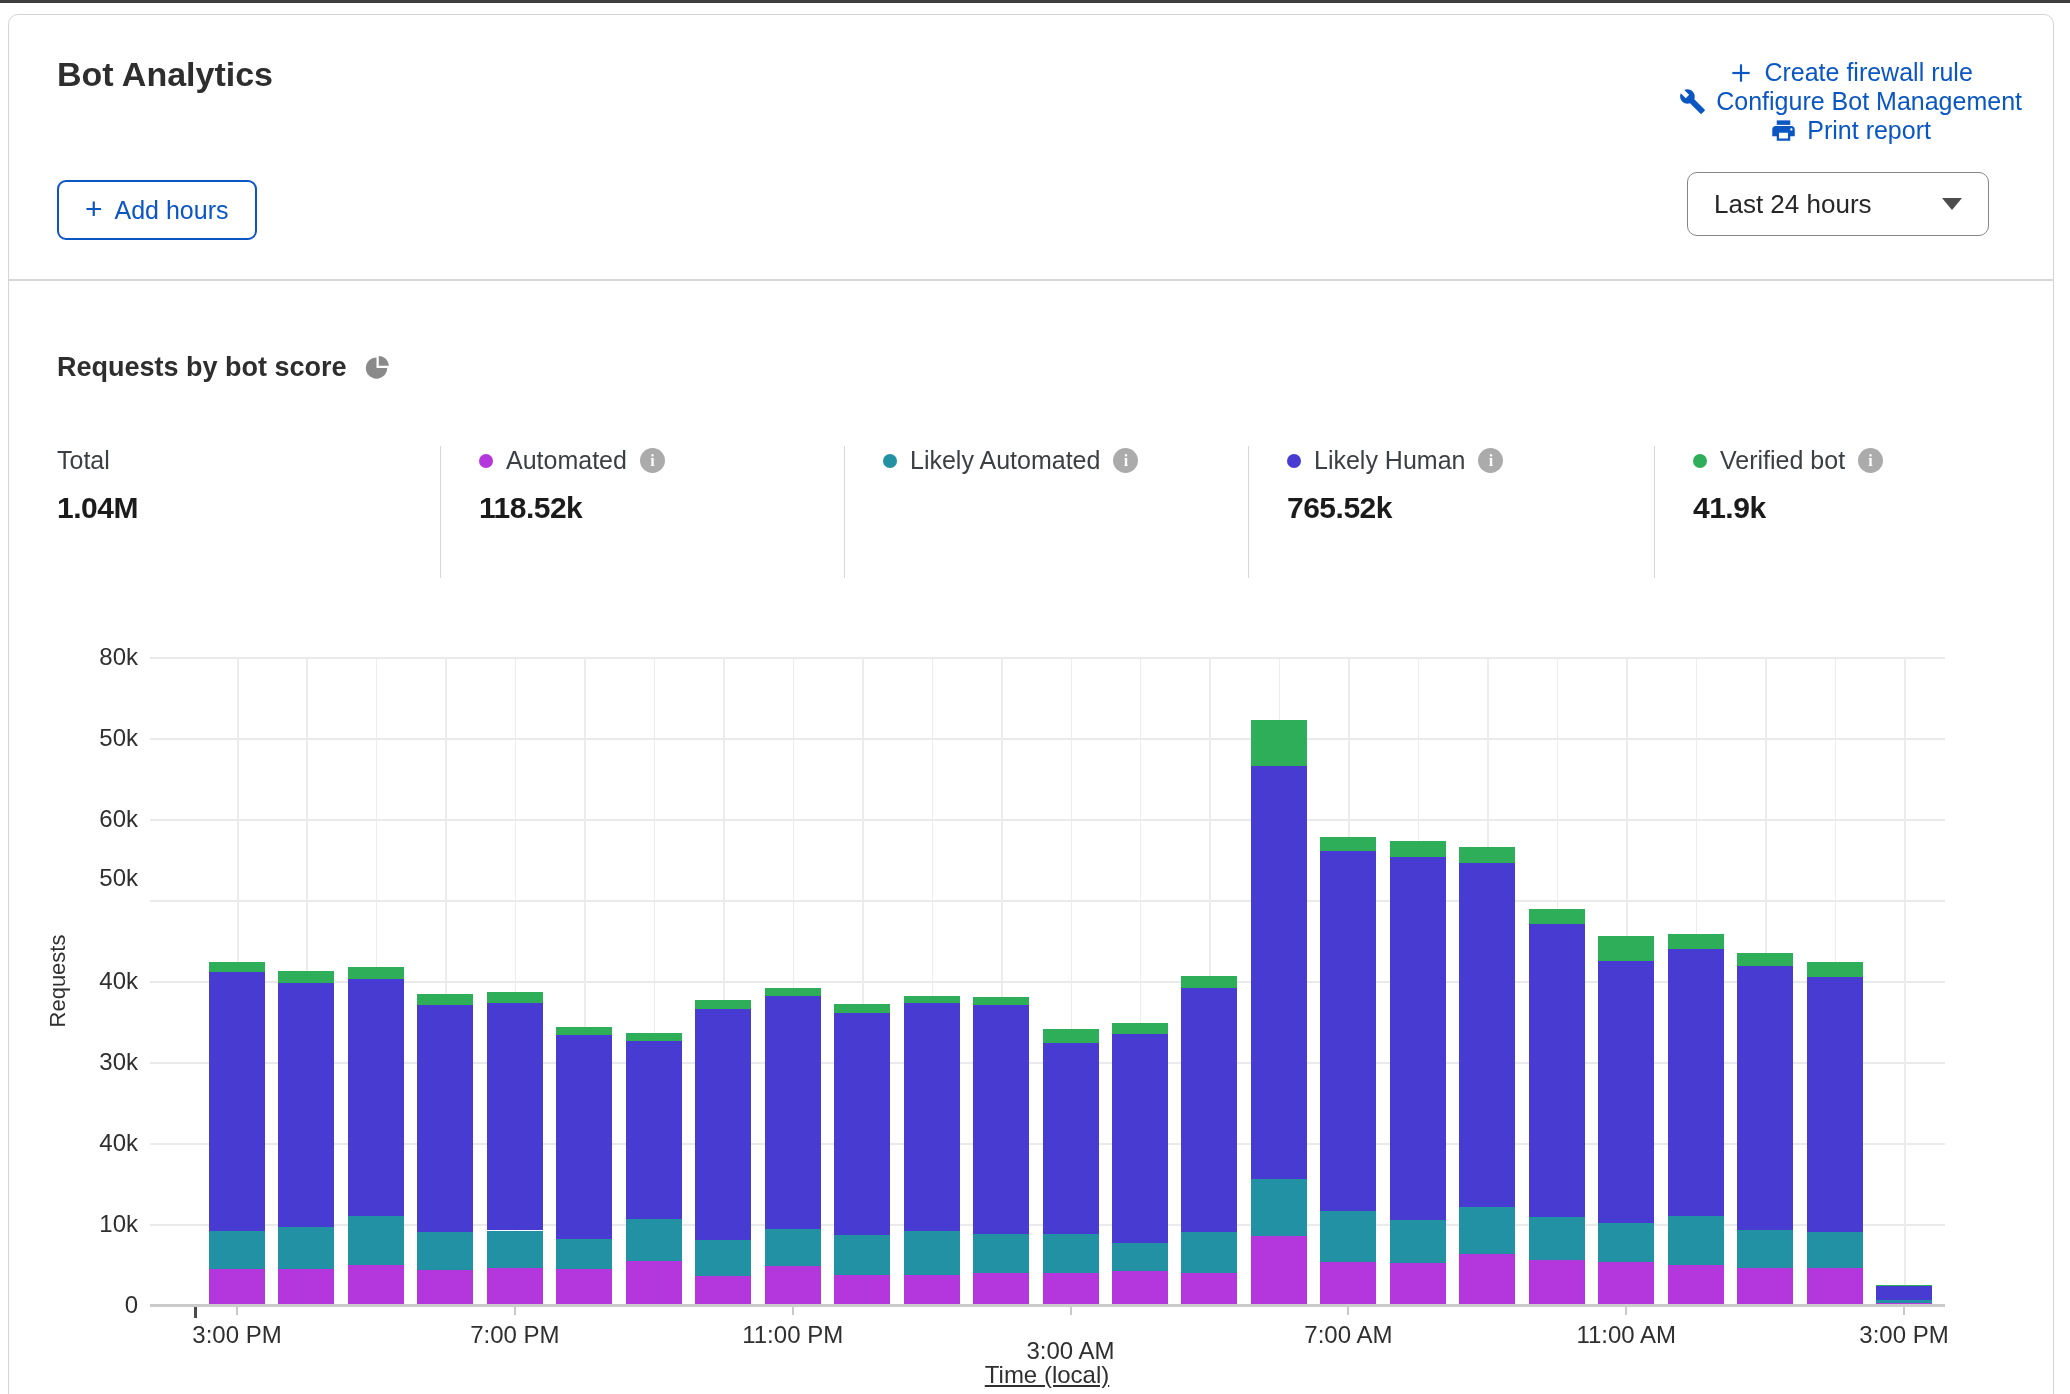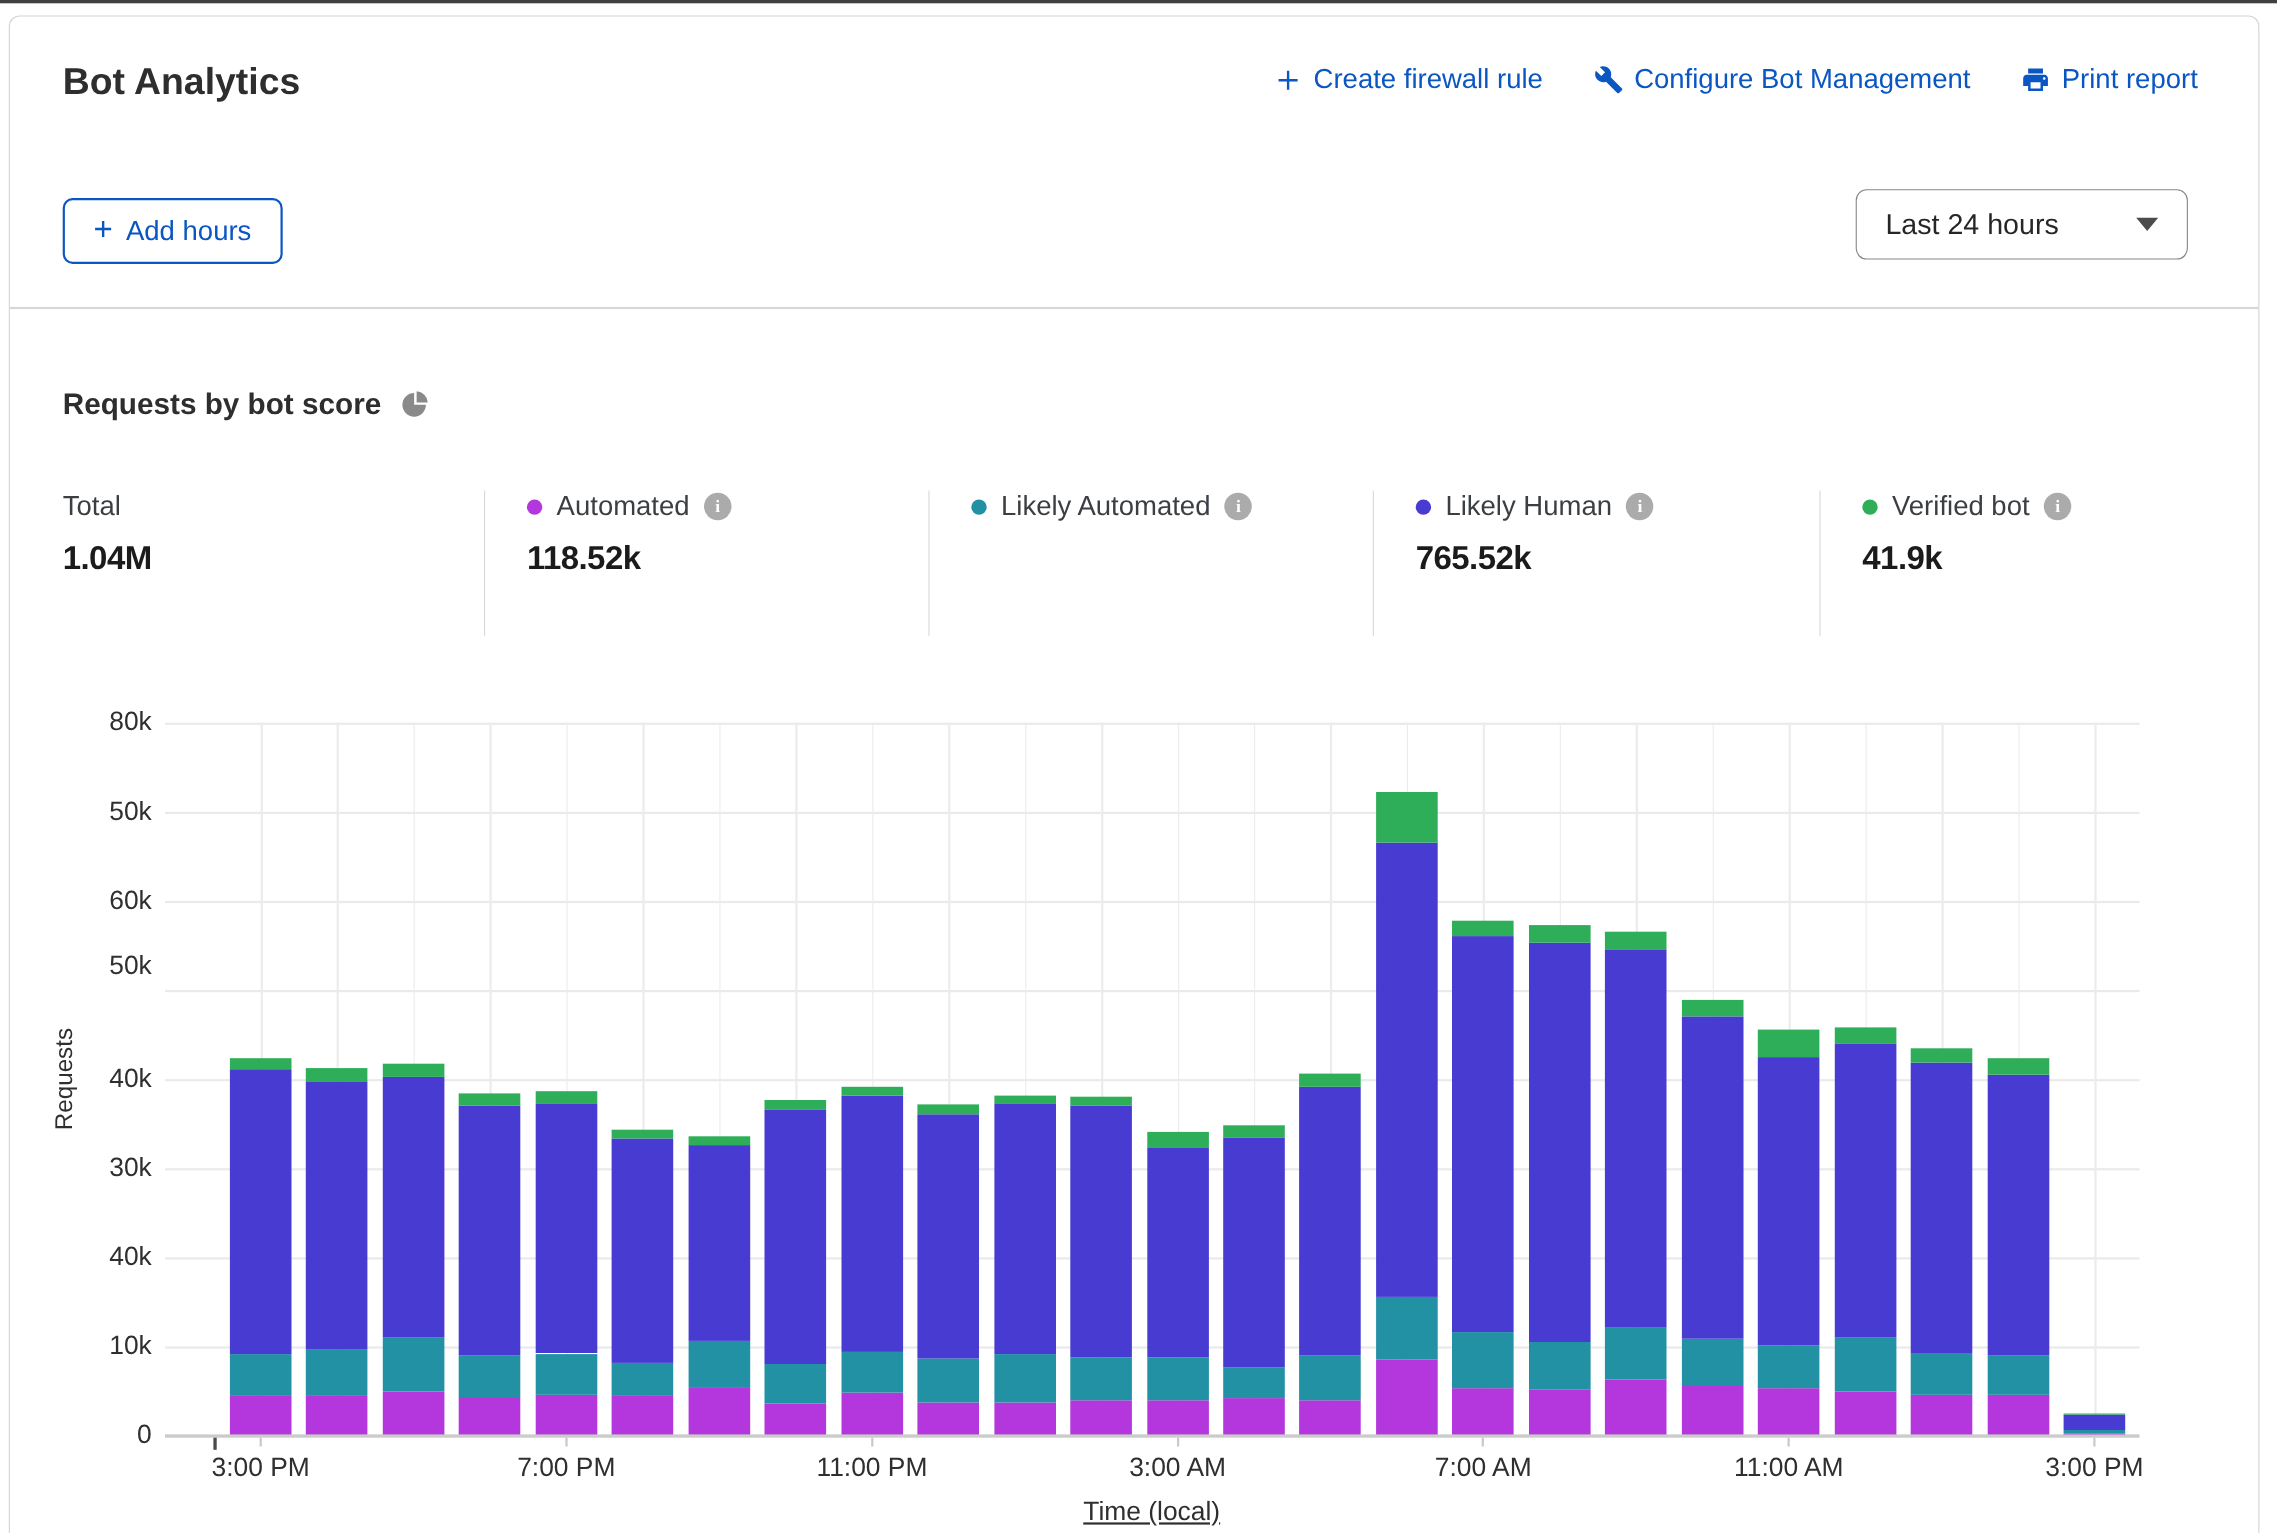--- a/index.html
+++ b/index.html
@@ -6,21 +6,21 @@
   html,body { width:2070px; height:1394px; background:#fff; overflow:hidden;
     font-family:"Liberation Sans", sans-serif; color:#2f2f2f; }
   .abs { position:absolute; }
 
   .top-edge { left:0; top:0; width:2070px; height:3px; background:#3f3f3f; }
   .card { left:8px; top:14px; width:2046px; height:1500px; background:#fff;
     border:1.5px solid #d4d4d4; border-radius:10px; }
 
   .page-title { left:57px; top:55px; font-size:34px; font-weight:700; color:#2e2e2e; }
 
-  .header-actions { top:58px; right:72px; display:flex; gap:46px; align-items:center; }
+  .header-actions { top:58px; right:48px; display:flex; align-items:center;flex-direction:column; }
   .hdr-link { display:flex; align-items:center; gap:10px; color:#0a56c2; font-size:25px;
     cursor:pointer; text-decoration:none; }
   .hdr-link svg { display:block; }
 
   .add-filter-btn { left:57px; top:180px; height:60px; padding:0 26px; display:flex;
     align-items:center; gap:12px; border:2px solid #0a56c2; border-radius:9px;
     color:#0a56c2; font-size:25px; background:#fff; cursor:pointer; }
   .plus-glyph { font-size:30px; font-weight:400; line-height:1; margin-top:-3px; }
 
   .range-select { left:1687px; top:172px; width:302px; height:64px; border:1.5px solid #868686;
@@ -313,21 +313,21 @@
   <div class="baseline"></div>
   <div id="x-axis-layer">
       <div class="origin-tick" style="left: 44px; top: 650px;"></div>
       <div class="x-tick-mark" style="left: 86px; top: 650px;"></div>
       <div class="x-tick-label" style="left: 87px; top: 664px;">3:00 PM</div>
       <div class="x-tick-mark" style="left: 363.84px; top: 650px;"></div>
       <div class="x-tick-label" style="left: 364.84px; top: 664px;">7:00 PM</div>
       <div class="x-tick-mark" style="left: 641.68px; top: 650px;"></div>
       <div class="x-tick-label" style="left: 642.68px; top: 664px;">11:00 PM</div>
       <div class="x-tick-mark" style="left: 919.52px; top: 650px;"></div>
-      <div class="x-tick-label" style="left: 920.52px; top: 664px;">3:00 AM</div>
+      <div class="x-tick-label" style="left: 920.52px; top: 680px;">3:00 AM</div>
       <div class="x-tick-mark" style="left: 1197.36px; top: 650px;"></div>
       <div class="x-tick-label" style="left: 1198.36px; top: 664px;">7:00 AM</div>
       <div class="x-tick-mark" style="left: 1475.2px; top: 650px;"></div>
       <div class="x-tick-label" style="left: 1476.2px; top: 664px;">11:00 AM</div>
       <div class="x-tick-mark" style="left: 1753.04px; top: 650px;"></div>
       <div class="x-tick-label" style="left: 1754.04px; top: 664px;">3:00 PM</div>
     </div>
   <div class="x-axis-title" style="left:897px; top:704px;text-decoration:underline;">Time (local)</div>
 </div>
 

